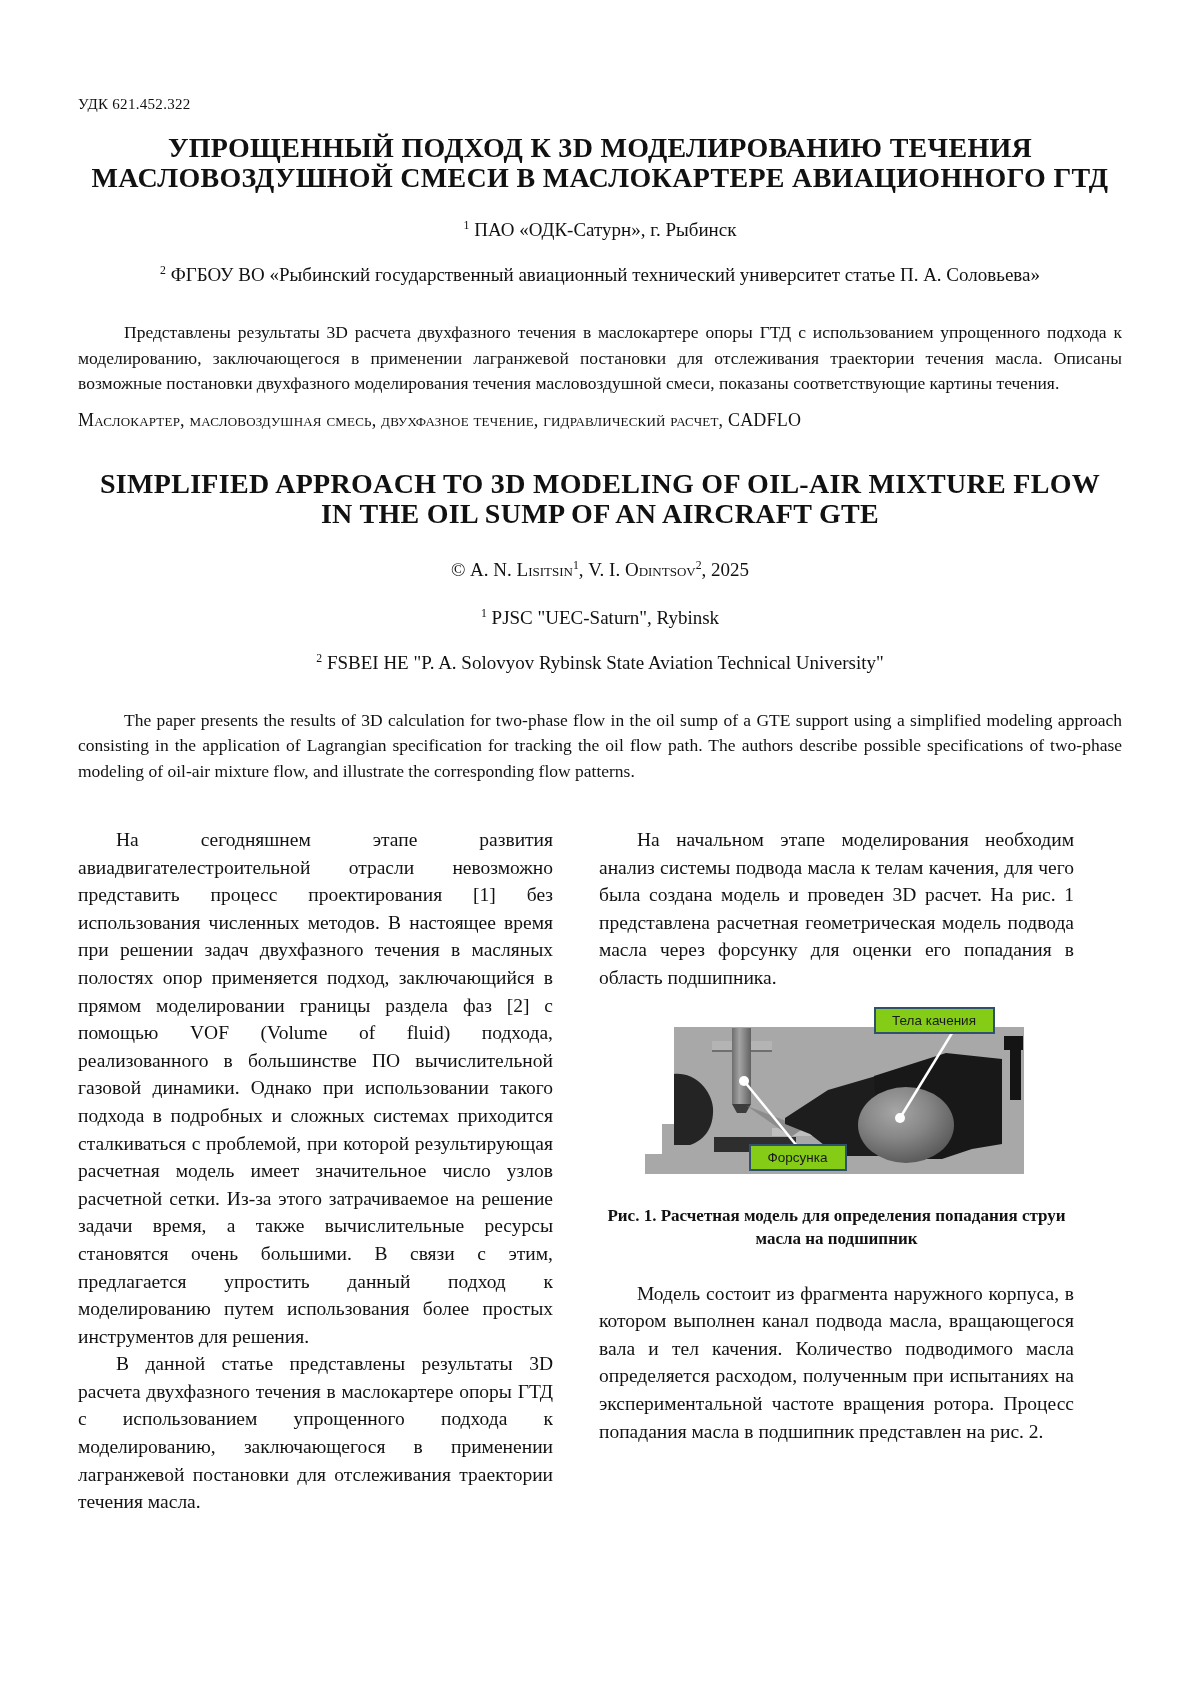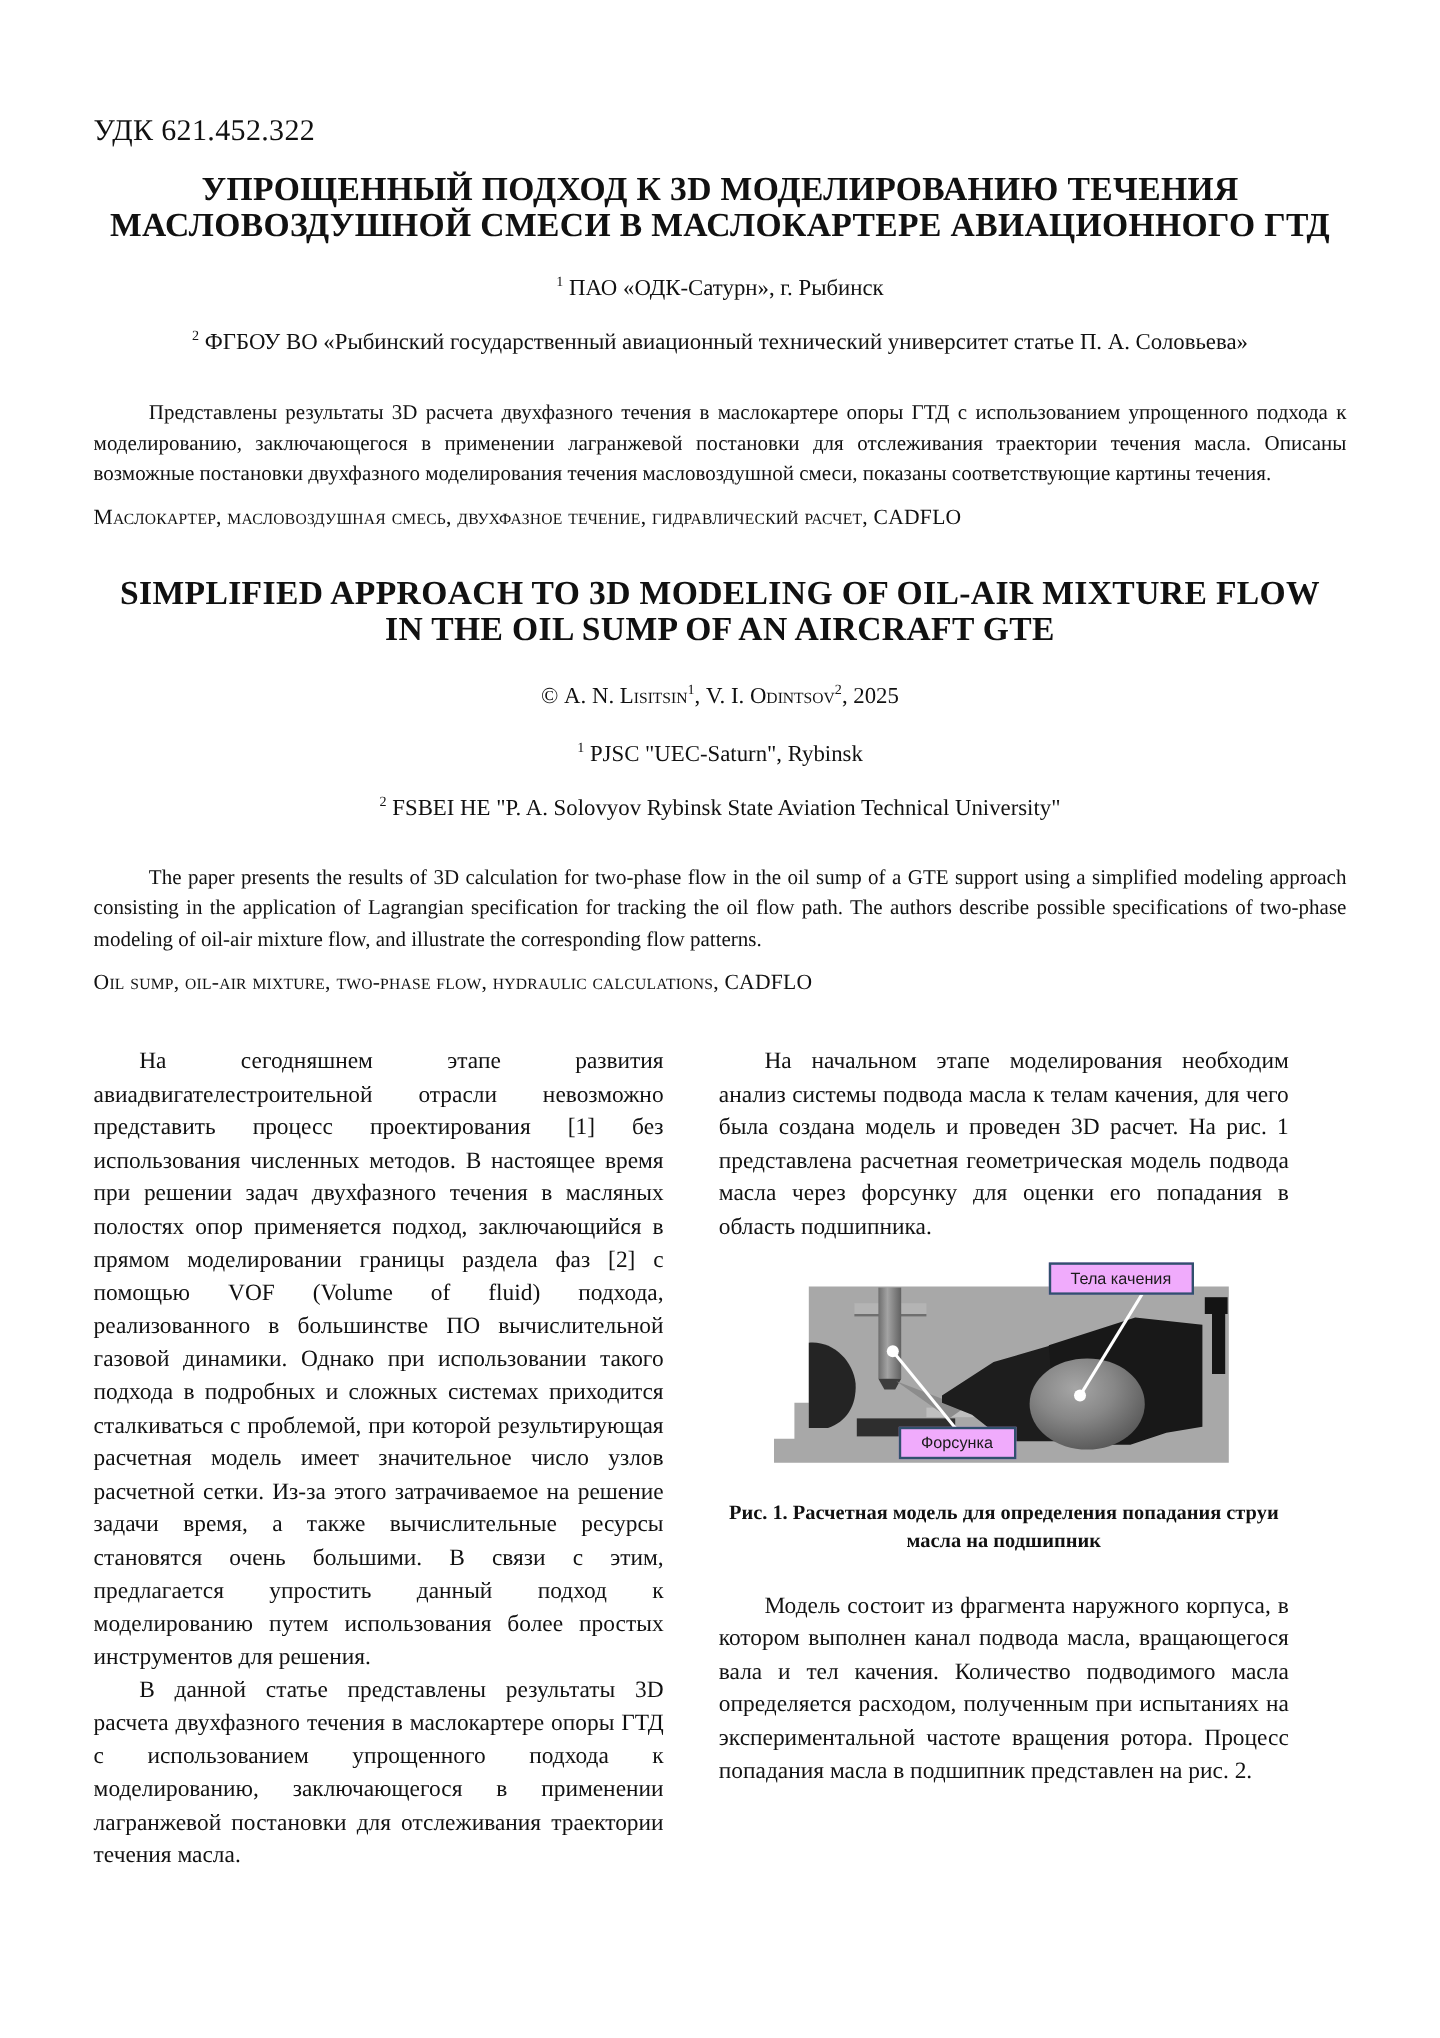--- a/index.html
+++ b/index.html
@@ -8,21 +8,21 @@
     position: relative;
     width: 1200px;
     height: 1698px;
     margin: 0 auto;
     background: #ffffff;
     font-family: "Liberation Serif", "DejaVu Serif", serif;
     color: #111;
     padding: 96px 78px 0 78px;
     overflow: hidden;
   }
-  .udc { font-size: 25px; letter-spacing: 0.3px; }
+  .udc { font-size: 15px; letter-spacing: 0.3px; }
   .title {
     margin-top: 20px;
     text-align: center;
     font-weight: bold;
     font-size: 28px;
     line-height: 30px;
     letter-spacing: 0.3px;
   }
   .center { text-align: center; }
   .authors { margin-top: 30px; font-size: 19px; }
@@ -60,21 +60,21 @@
   .figure-wrap { margin-top: 14px; }
   .fig-canvas {
     position: relative;
     width: 390px;
     height: 170px;
     margin: 0 auto;
   }
   .fig-canvas svg { position: absolute; inset: 0; }
   .fig-label {
     position: absolute;
-    background: #f0abfc;
+    background: #84cc16;
     border: 2px solid #31506e;
     font-family: "Liberation Sans", sans-serif;
     font-size: 13.5px;
     color: #1a1a1a;
     display: flex;
     align-items: center;
     justify-content: center;
   }
   .fig-label-rolling { left: 232px; top: 1px;  width: 121px; height: 27px; }
   .fig-label-nozzle  { left: 107px; top: 138px; width: 98px;  height: 27px; }
@@ -115,21 +115,20 @@
   </div>
 
   <p class="authors center"><span>©</span>&nbsp;<span class="sc">A. N. Lisitsin</span><sup>1</sup><span>,  </span><span class="sc">V. I. Odintsov</span><sup>2</sup><span>,  2025</span></p>
 
   <p class="affil center"><sup>1</sup> <span>PJSC "UEC-Saturn", Rybinsk</span></p>
 
   <p class="affil affil-2 center"><sup>2</sup> <span>FSBEI HE "P. A. Solovyov Rybinsk State Aviation Technical University"</span></p>
 
   <p class="abstract">The paper presents the results of 3D calculation for two-phase flow in the oil sump of a GTE support using a simplified modeling approach consisting in the application of Lagrangian specification for tracking the oil flow path. The authors describe possible specifications of two-phase modeling of oil-air mixture flow, and illustrate the corresponding flow patterns.</p>
 
-  <p class="keywords">Oil sump, oil-air mixture, two-phase flow, hydraulic calculations, CADFLO</p>
 
   <div class="columns">
 
     <div class="col">
       <p>На сегодняшнем этапе развития авиадвигателестроительной отрасли невозможно представить процесс проектирования [1] без использования численных методов. В настоящее время при решении задач двухфазного течения в масляных полостях опор применяется подход, заключающийся в прямом моделировании границы раздела фаз [2] с помощью VOF (Volume of fluid) подхода, реализованного в большинстве ПО вычислительной газовой динамики. Однако при использовании такого подхода в подробных и сложных системах приходится сталкиваться с проблемой, при которой результирующая расчетная модель имеет значительное число узлов расчетной сетки. Из-за этого затрачиваемое на решение задачи время, а также вычислительные ресурсы становятся очень большими. В связи с этим, предлагается упростить данный подход к моделированию путем использования более простых инструментов для решения.</p>
       <p>В данной статье представлены результаты 3D расчета двухфазного течения в маслокартере опоры ГТД с использованием упрощенного подхода к моделированию, заключающегося в применении лагранжевой постановки для отслеживания траектории течения масла.</p>
     </div>
 
     <div class="col">
       <p>На начальном этапе моделирования необходим анализ системы подвода масла к телам качения, для чего была создана модель и проведен 3D расчет. На рис. 1 представлена расчетная геометрическая модель подвода масла через форсунку для оценки его попадания в область подшипника.</p>

